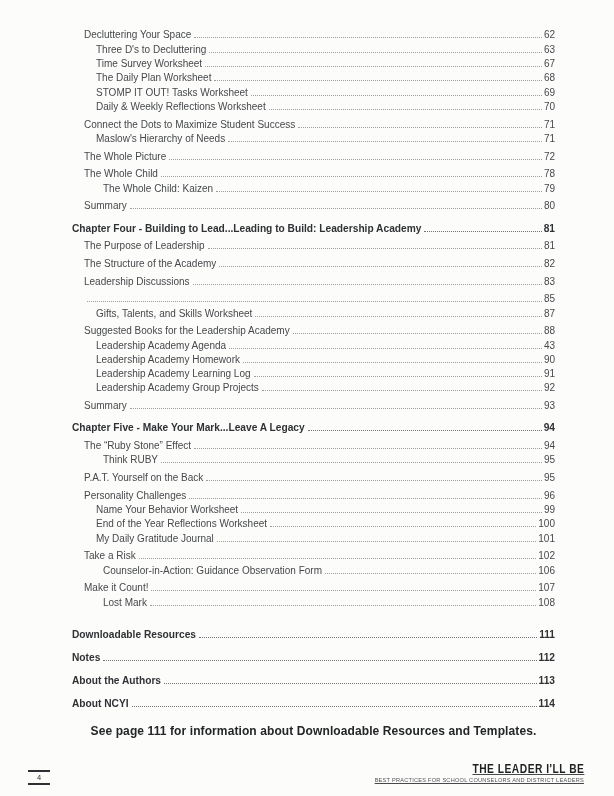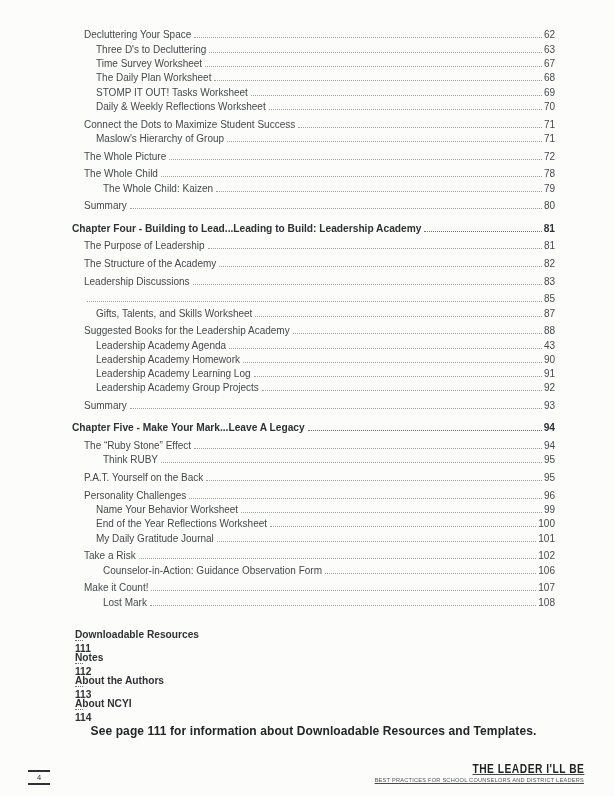--- a/index.html
+++ b/index.html
@@ -17,21 +17,21 @@
   .row .pg    { white-space:nowrap; }
 
   .l1 { margin-top:3.4px; padding-left:12px;text-align:right; }
   .l2 { padding-left:24px; }
   .l3 { padding-left:31px;justify-content:center; }
 
   .chapter, .back {
     font-weight:bold; color:#2f3134; font-size:10.2px;
   }
   .chapter { margin-top:8px; }
-  .back    { margin-top:8.8px;flex-direction:column; }
+  .back    { margin-top:8.8px; }
   .chapter .dots, .back .dots { border-bottom-color:#6e7073; }
   .gap-lg  { margin-top:18px; }
 
   .note {
     margin-top:11px; text-align:center;
     font-weight:bold; font-size:12px; color:#232527; letter-spacing:0.1px;
   }
 
   .folio {
     position:absolute; left:28px; bottom:11px; width:22px; text-align:center;
@@ -86,21 +86,21 @@
           <span class="label">Daily &amp; Weekly Reflections Worksheet</span>
           <span class="dots"></span>
           <span class="pg">70</span>
         </div>
         <div class="row l1">
           <span class="label">Connect the Dots to Maximize Student Success</span>
           <span class="dots"></span>
           <span class="pg">71</span>
         </div>
         <div class="row l2">
-          <span class="label">Maslow's Hierarchy of Group</span>
+          <span class="label">Maslow's Hierarchy of Needs</span>
           <span class="dots"></span>
           <span class="pg">71</span>
         </div>
         <div class="row l1">
           <span class="label">The Whole Picture</span>
           <span class="dots"></span>
           <span class="pg">72</span>
         </div>
         <div class="row l1">
           <span class="label">The Whole Child</span>

